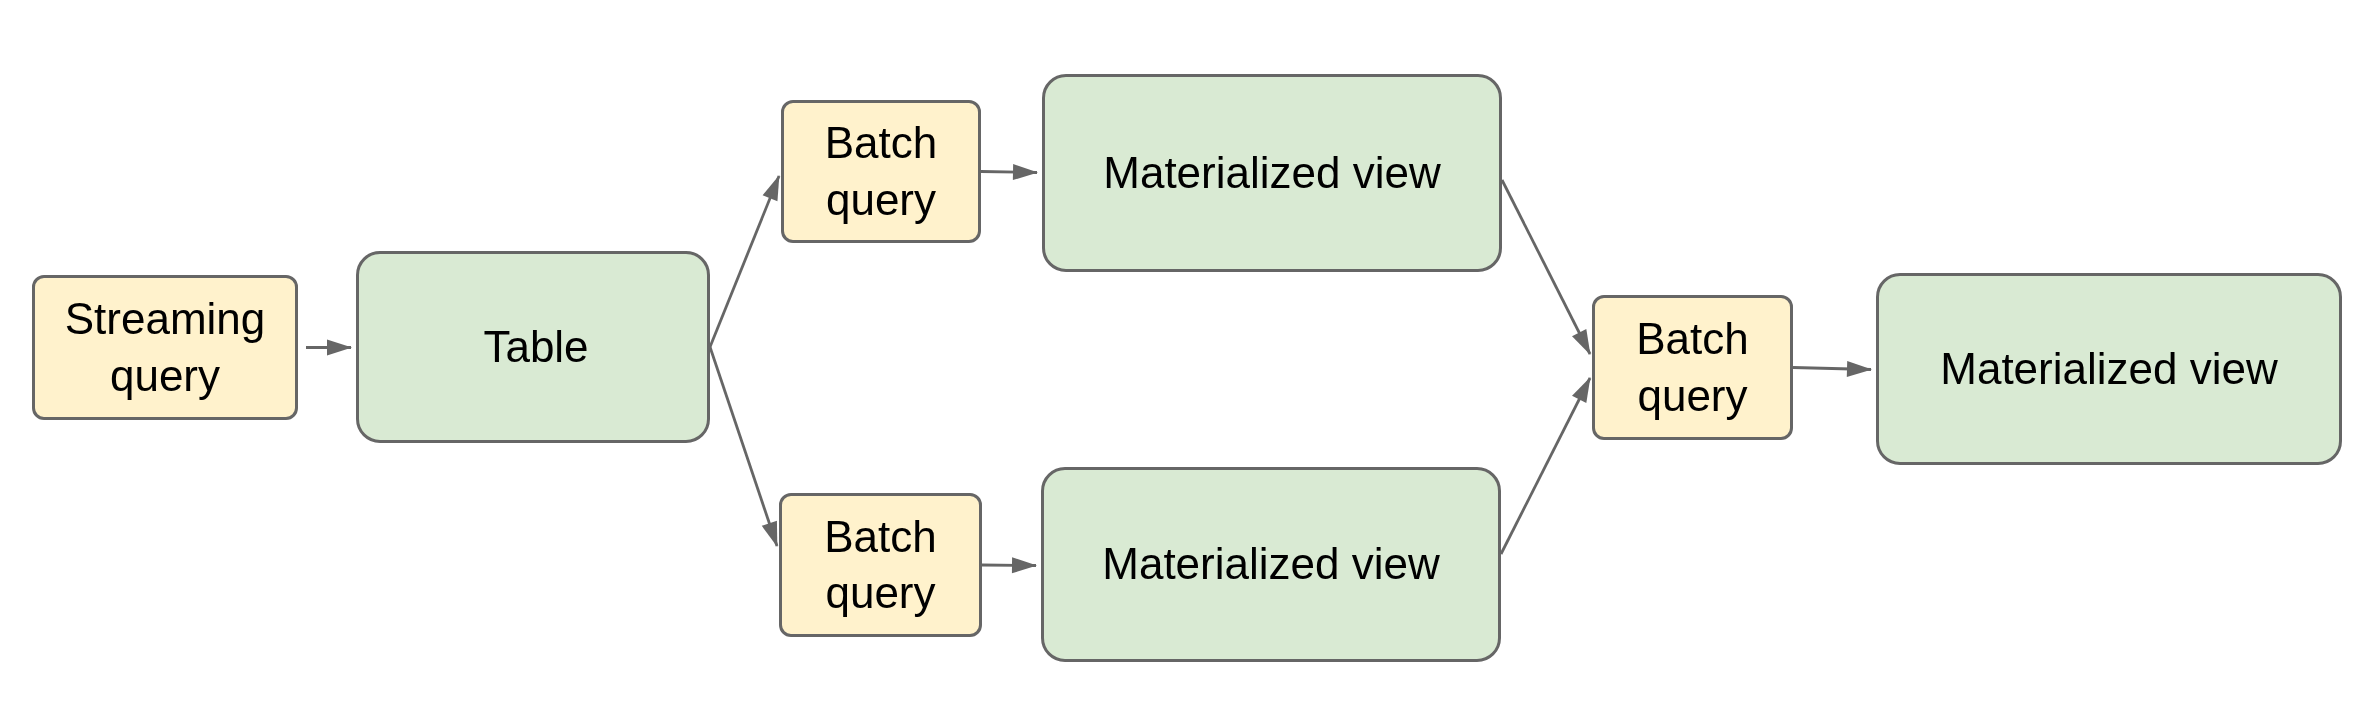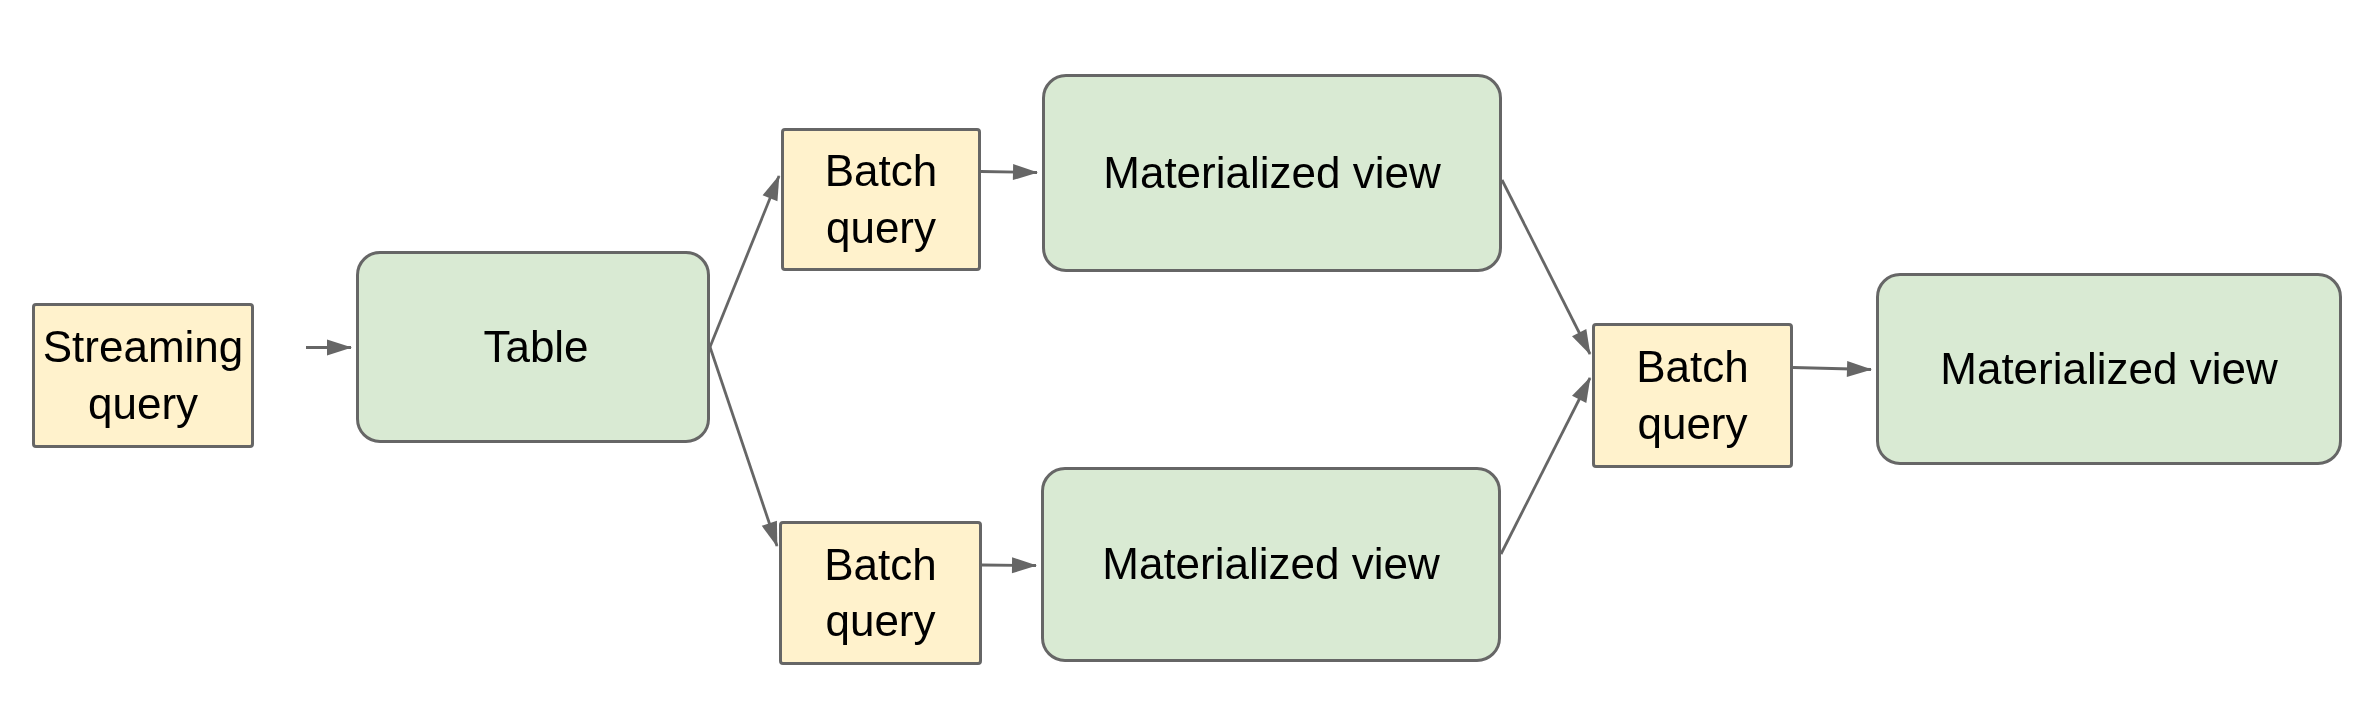--- a/index.html
+++ b/index.html
@@ -43,29 +43,28 @@
     justify-content:center;
     text-align:center;
     border:3px solid var(--border-color);
     color:var(--text-color);
     font-size:44px;
     line-height:1.28;
     padding:0 12px;
   }
   .node.query{
     background:var(--query-fill);
-    border-radius:4px;
-    margin-top:28px;
+    border-radius:12px;
   }
   .node.rounded{
     background:var(--table-fill);
     border-radius:24px;
   }
   
-  .n-streaming   {left:32px;   top:275px; width:222px; height:145px;}
+  .n-streaming   {left:32px;   top:275px; width:266px; height:145px;}
   .n-table       {left:356px;  top:251px; width:354px; height:192px;padding-left:18px;}
   .n-batch-top   {left:781px;  top:100px; width:200px; height:143px;}
   .n-mv-top      {left:1042px; top:74px;  width:460px; height:198px;}
   .n-batch-bot   {left:779px;  top:493px; width:203px; height:144px;}
   .n-mv-bot      {left:1041px; top:467px; width:460px; height:195px;}
   .n-batch-right {left:1592px; top:295px; width:201px; height:145px;}
   .n-mv-right    {left:1876px; top:273px; width:466px; height:192px;}
 </style>
 </head>
 <body>

